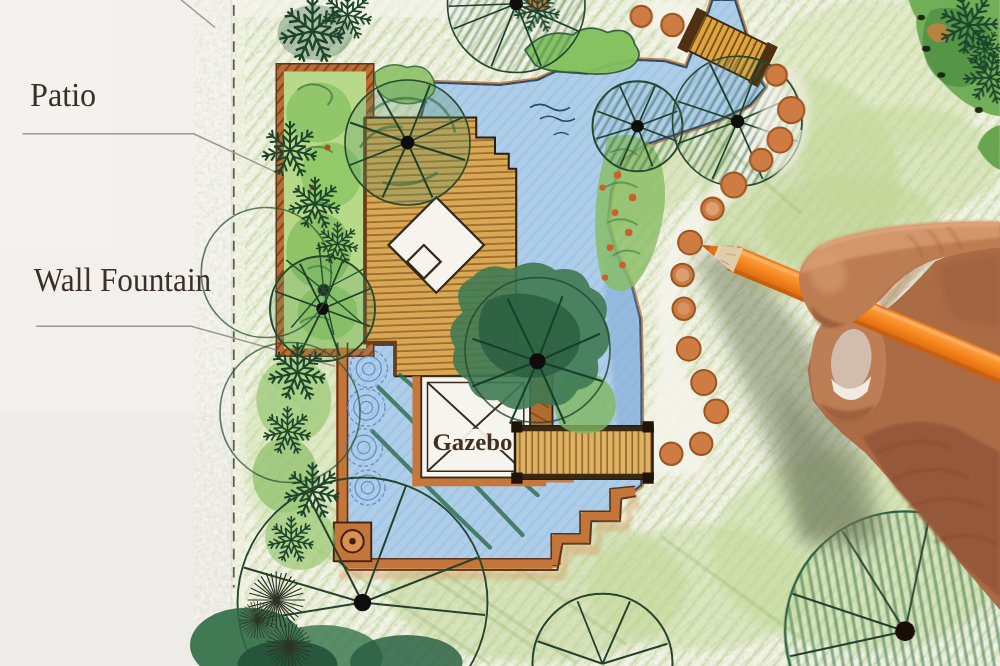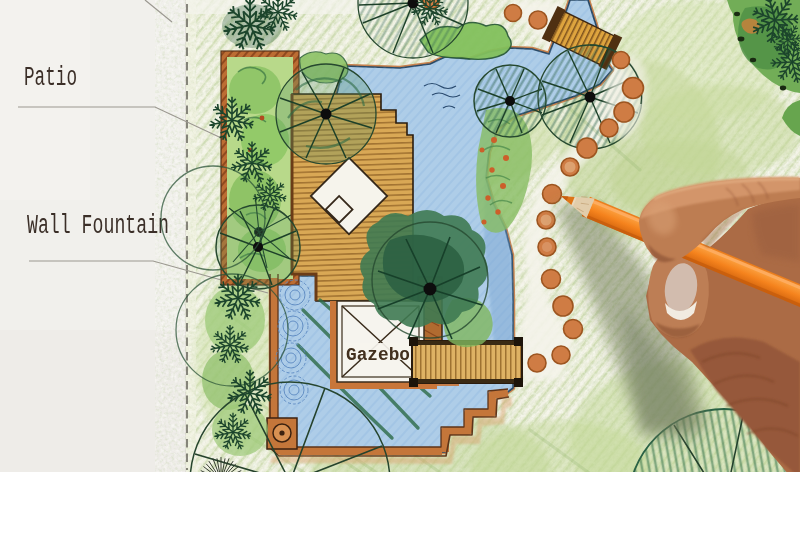--- a/index.html
+++ b/index.html
@@ -1,16 +1,16 @@
 <!DOCTYPE html>
 <html><head>
 <meta charset="utf-8">
 <style>
 html,body{margin:0;padding:0;background:#fff;}
-#stage{width:800px;height:472px;overflow:hidden;position:relative;font-family:Liberation Mono, monospace;}
+#stage{width:800px;height:533px;overflow:hidden;position:relative;font-family:Liberation Serif, serif;}
 </style>
 </head>
 <body>
 <div id="stage">
 <svg width="800" height="533" viewBox="0 0 800 533">
 <defs>
 <pattern id="lawnhatch" width="9" height="9" patternUnits="userSpaceOnUse" patternTransform="rotate(-52)">
   <rect width="9" height="9" fill="none"></rect>
   <line x1="0" y1="1.6" x2="9" y2="1.6" stroke="#f5f4ea" stroke-width="3.2" opacity="0.85"></line>
   <line x1="0" y1="5.8" x2="9" y2="5.8" stroke="#b6cc90" stroke-width="1.9" opacity="0.55"></line>

